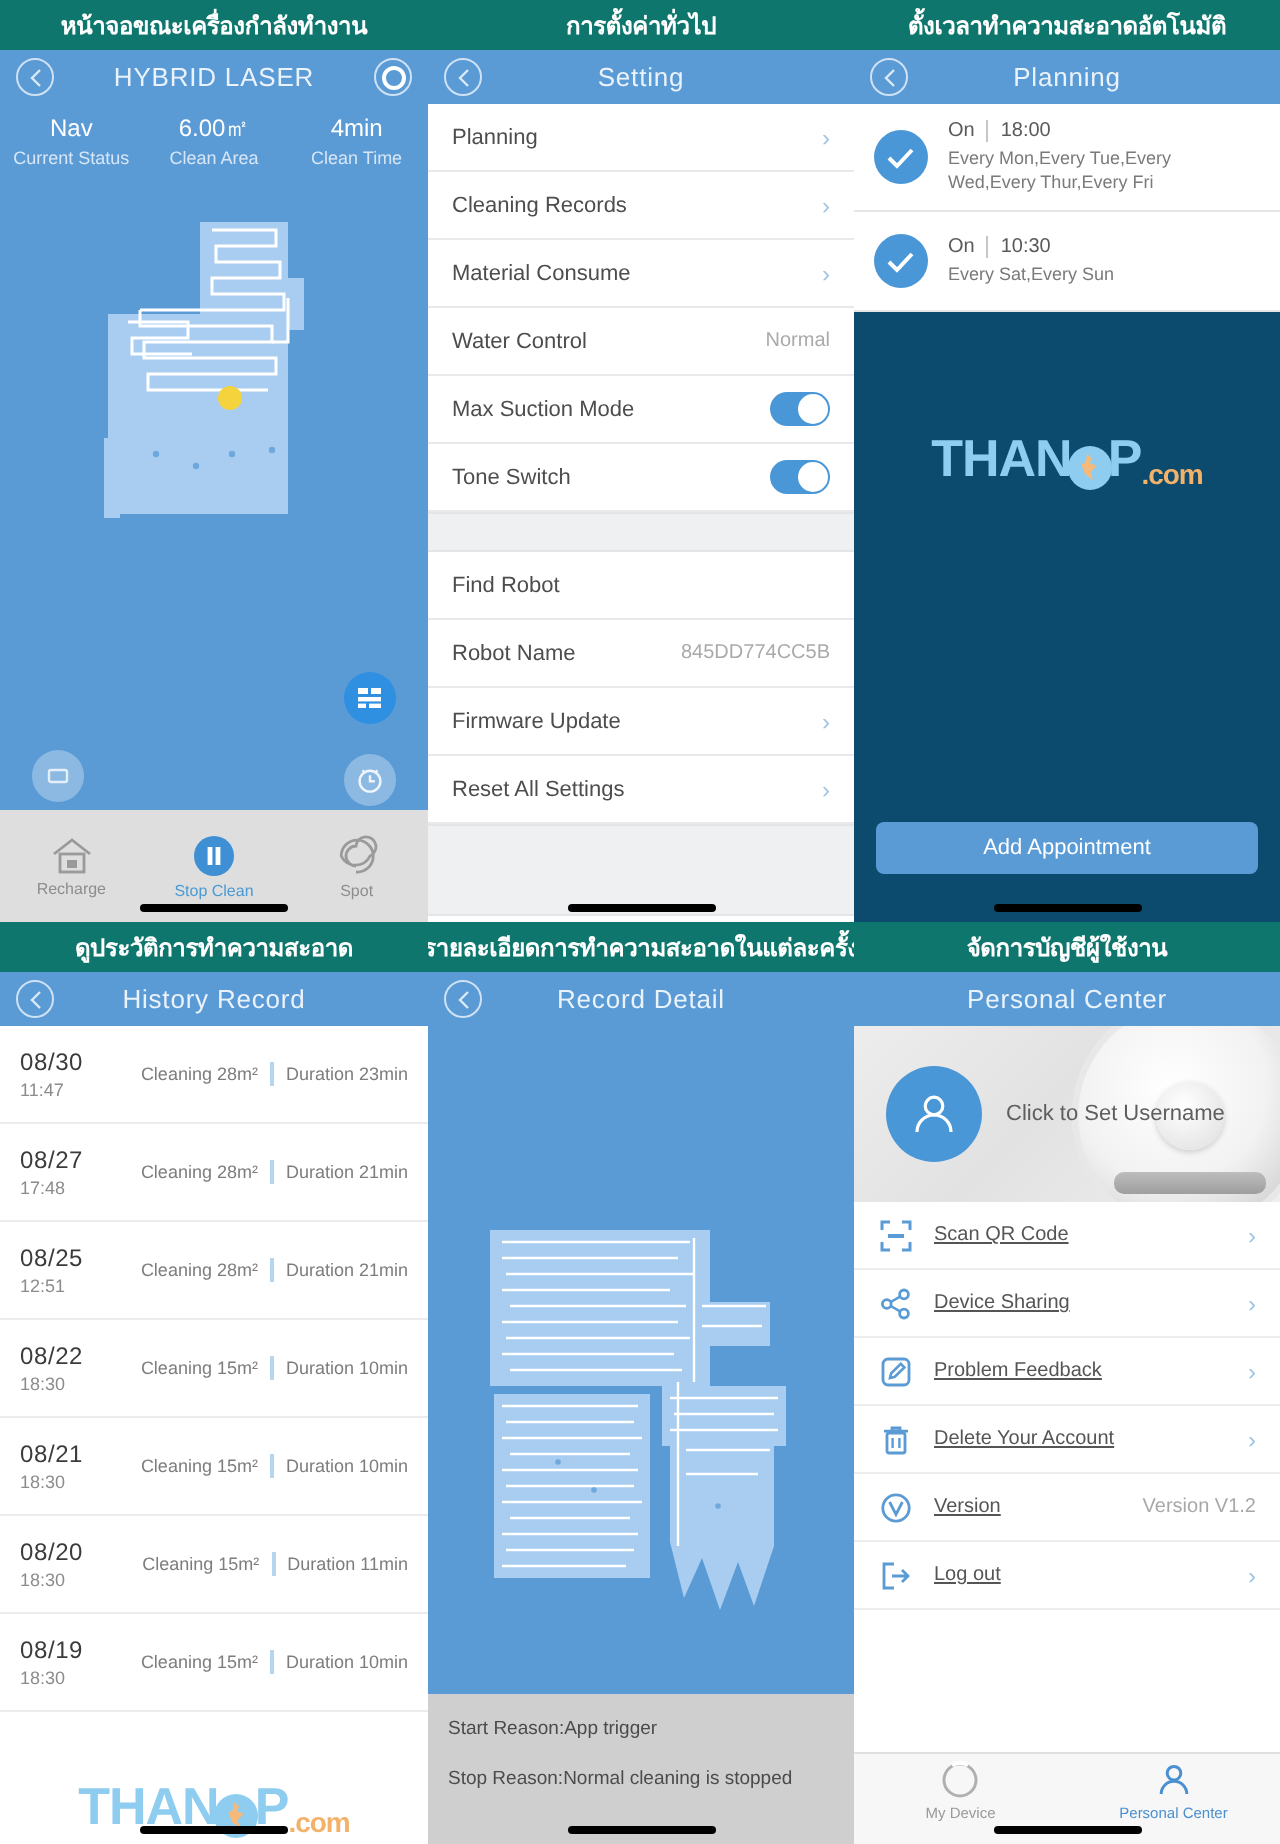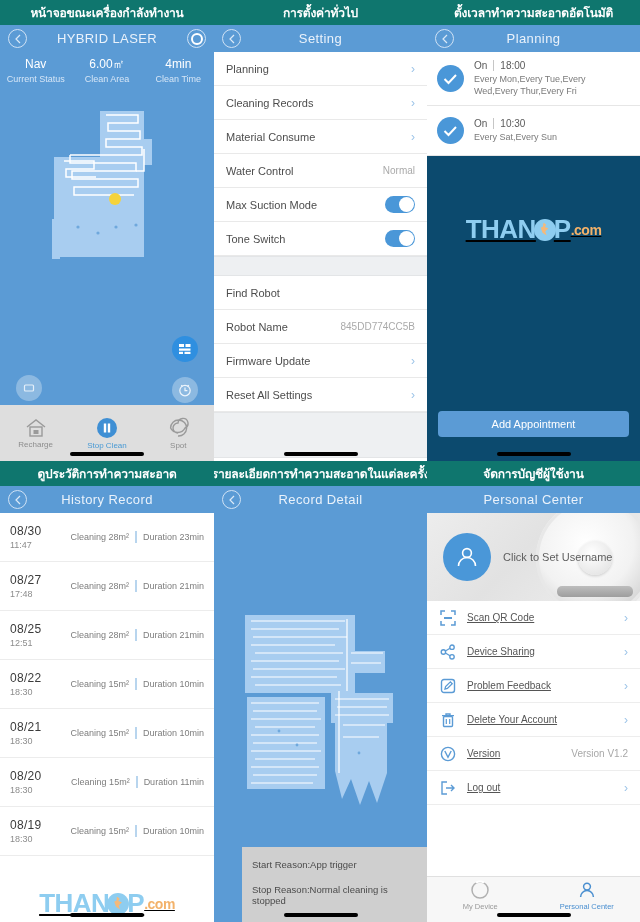--- a/index.html
+++ b/index.html
@@ -124,22 +124,22 @@
 
   .addbtn {
     position: absolute; left: 11px; right: 11px; bottom: 24px;
     height: 26px; border-radius: 4px; background: #5b9bd5;
     color: #fff; font-size: 11px;
     display: flex; align-items: center; justify-content: center;
   }
 
   
   .wm {
-    display: flex; align-items: center; justify-content: center;
-    font-weight: bold; letter-spacing: -0.5px; user-select: none; text-decoration: underline;
+    display: flex; align-items: flex-end; justify-content: center;
+    font-weight: bold; letter-spacing: -0.5px; user-select: none;
   }
   .wm .t1 { color: #8ecdf0; font-size: 26px; }
   .wm .globe {
     display: inline-block; width: 22px; height: 22px; border-radius: 50%;
     background: #8ecdf0; position: relative; margin: 0 -2px;
     vertical-align: -3px;
   }
   .wm .globe::after {
     content: ""; position: absolute; left: 6px; top: 4px;
     width: 9px; height: 13px; background: #f5b97a;
@@ -162,21 +162,21 @@
   .hinfo { flex: 1; display: flex; align-items: center;
            justify-content: flex-end; gap: 6px; }
   .hinfo .ci, .hinfo .di { font-size: 9px; color: #7d7d7d; }
   .hinfo .vbar { width: 2px; height: 12px; background: #b8d5ee; }
 
   
   .rdbody { height: 409px; background: #5b9bd5; position: relative; }
   .rdmap { position: absolute; left: 25px; top: 100px; }
   .rdfoot {
     position: absolute; left: 0; right: 0; bottom: 0; height: 75px;
-    background: #cfcfcf; padding: 12px 10px 0 10px; margin-left: 28px;
+    background: #cfcfcf; padding: 12px 10px 0 10px;
   }
   .rdfoot div { font-size: 9.5px; color: #4b4b4b; margin-bottom: 14px; }
 
   
   .pcbody { height: 409px; background: #fff; position: relative; }
   .pchero {
     height: 88px; position: relative; overflow: hidden;
     background: linear-gradient(135deg,#ededed 0%,#e2e2e2 45%,#efefef 100%);
     display: flex; align-items: center; padding-left: 16px;
   }

